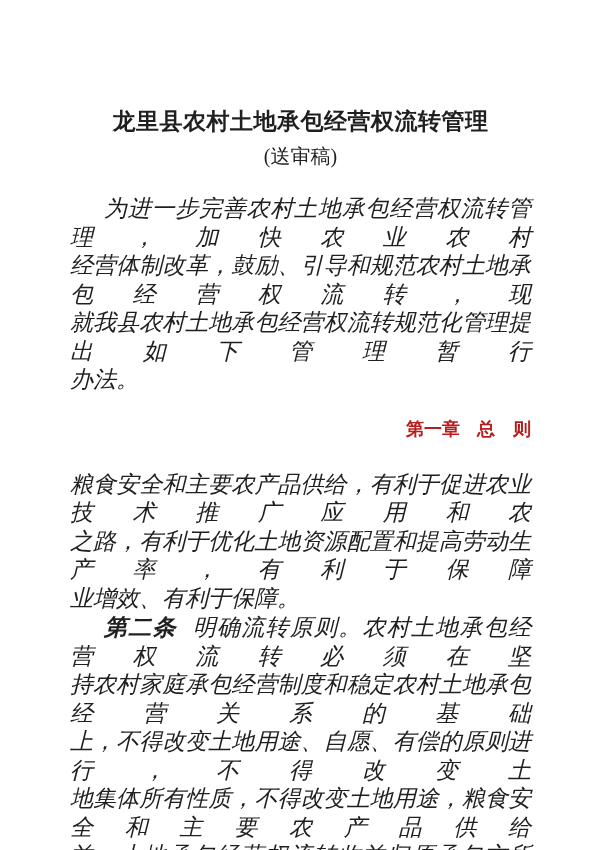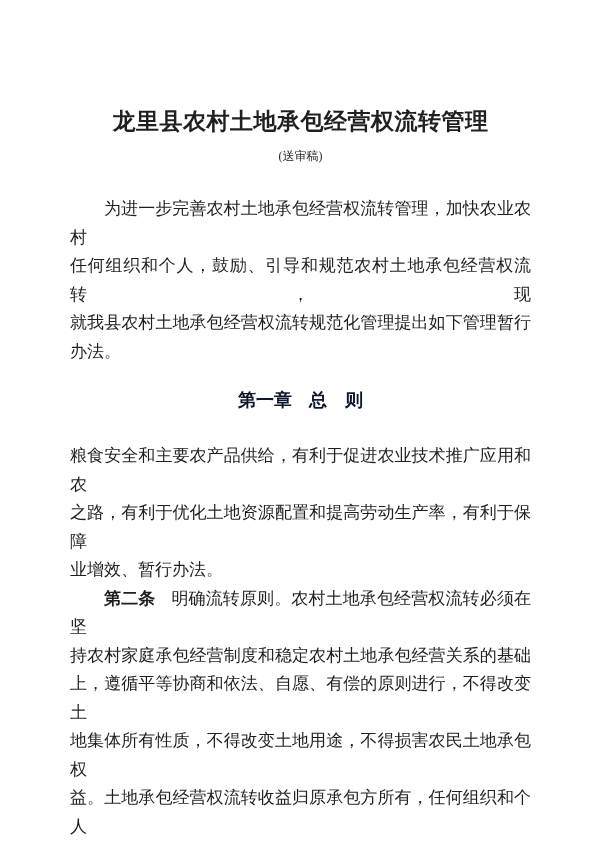--- a/index.html
+++ b/index.html
@@ -25,88 +25,89 @@
     font-family: "Liberation Sans", "DejaVu Sans", sans-serif;
     font-weight: 700;
     font-size: 23px;
     line-height: 31px;
     letter-spacing: 0.5px;
   }
   .doc-subtitle {
     margin-top: 7px;
     text-align: center;
     font-family: "Liberation Serif", "DejaVu Serif", serif;
-    font-size: 12px;
+    font-size: 20px;
     line-height: 24px;
   }
   .body-block {
     font-family: "Liberation Serif", "DejaVu Serif", serif;
-    font-size: 17px;
+    font-size: 23px;
     line-height: 28.5px;
+    font-style: italic;
   }
   .intro { margin-top: 27px; }
   .line {
     text-align: justify;
     text-align-last: justify;
   }
   .line.para-last {
     text-align: right;
     text-align-last: left;
   }
   .line.first { text-indent: 34px; }
   .article-label {
     font-family: "Liberation Sans", "DejaVu Sans", sans-serif;
     font-weight: 700;
     margin-right: 16px;
   }
   .chapter {
     margin-top: 20px;
     height: 29px;
     line-height: 29px;
-    text-align: center;
+    text-align: right;
     font-family: "Liberation Sans", "DejaVu Sans", sans-serif;
     font-weight: 700;
     font-size: 18px;
-    color: #0f172a;
+    color: #b91c1c;
   }
   .chapter .chapter-num { margin-right: 17px; }
   .articles { margin-top: 27px; }
 </style>
 </head>
 <body>
 
 <div class="page">
   <div class="content">
 
     <h1 class="doc-title">
       <div>龙里县农村土地承包经营权流转管理</div>
     </h1>
 
     <div class="doc-subtitle">(送审稿)</div>
 
     <div class="body-block intro" id="intro-paragraph">
         <div class="line first">为进一步完善农村土地承包经营权流转管理，加快农业农村</div>
-        <div class="line">任何组织和个人，鼓励、引导和规范农村土地承包经营权流转，现</div>
+        <div class="line">经营体制改革，鼓励、引导和规范农村土地承包经营权流转，现</div>
         <div class="line">就我县农村土地承包经营权流转规范化管理提出如下管理暂行</div>
         <div class="line para-last">办法。</div>
       </div>
 
     <div class="chapter">
       <span class="chapter-num">第一章</span><span>总　则</span>
     </div>
 
     <div class="body-block articles" id="articles">
         <div>
           <div class="line">粮食安全和主要农产品供给，有利于促进农业技术推广应用和农</div>
           <div class="line">之路，有利于优化土地资源配置和提高劳动生产率，有利于保障</div>
-          <div class="line para-last">业增效、暂行办法。</div>
+          <div class="line para-last">业增效、有利于保障。</div>
         </div>
         <div>
           <div class="line first"><span class="article-label">第二条</span><span>明确流转原则。农村土地承包经营权流转必须在坚</span></div>
           <div class="line">持农村家庭承包经营制度和稳定农村土地承包经营关系的基础</div>
-          <div class="line">上，遵循平等协商和依法、自愿、有偿的原则进行，不得改变土</div>
-          <div class="line">地集体所有性质，不得改变土地用途，不得损害农民土地承包权</div>
+          <div class="line">上，不得改变土地用途、自愿、有偿的原则进行，不得改变土</div>
+          <div class="line">地集体所有性质，不得改变土地用途，粮食安全和主要农产品供给</div>
           <div class="line">益。土地承包经营权流转收益归原承包方所有，任何组织和个人</div>
         </div>
       </div>
 
   </div>
 </div>
 
 </body></html>

